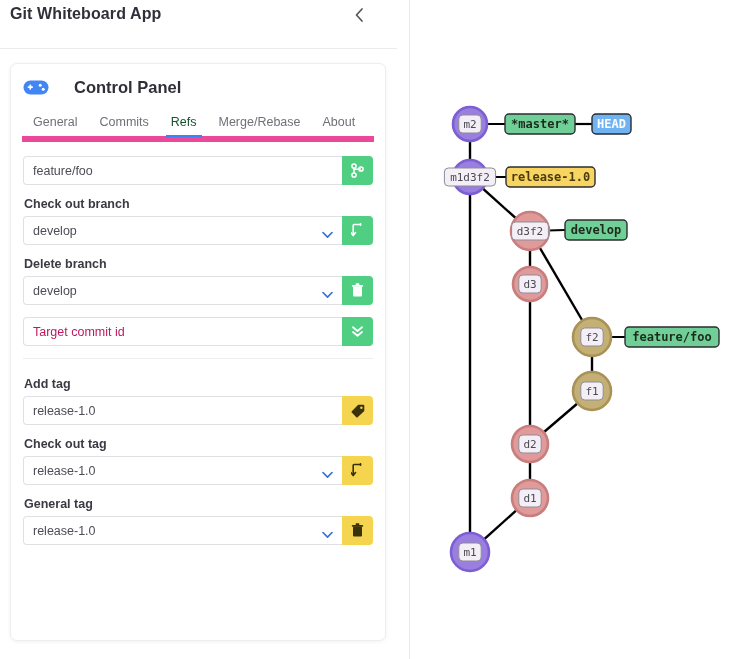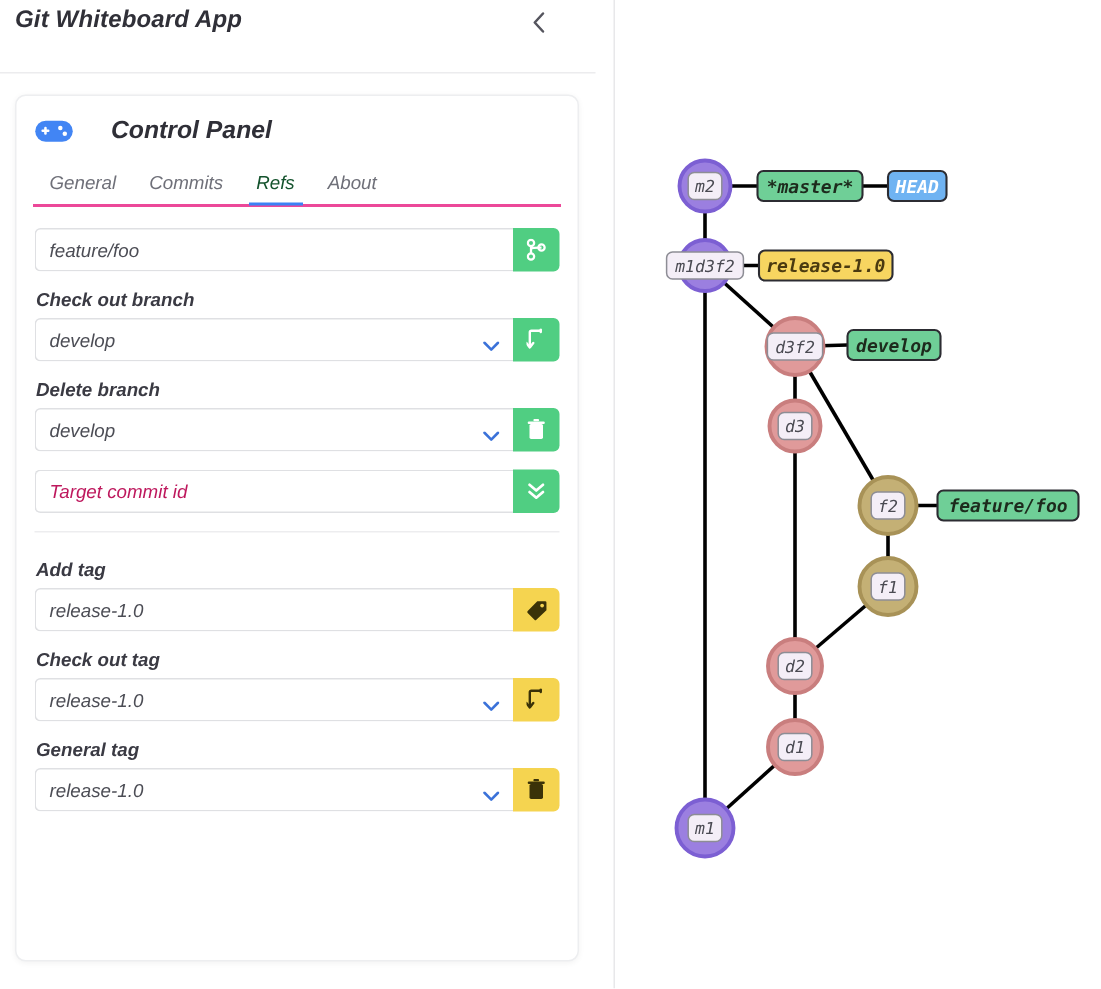--- a/index.html
+++ b/index.html
@@ -2,21 +2,21 @@
 <html><head>
 <meta charset="utf-8">
 <style>
   html, body {
     margin: 0; padding: 0;
     width: 734px; height: 659px;
     background: #ffffff;
     font-family: "Liberation Sans", sans-serif;
     overflow: hidden;
   }
-  #root { position: relative; width: 734px; height: 643px; font-style: italic; }
+  #root { position: relative; width: 734px; height: 643px; }
 
   
   .left-pane {
     position: absolute; left: 0; top: 0;
     width: 410px; height: 659px;
     background: #ffffff;
     border-right: 1px solid #e8e8ea;
     box-sizing: border-box;
   }
   .app-header {
@@ -59,21 +59,21 @@
   }
   .gamepad-icon { width: 26px; height: 17px; display:block; }
   .card-title { font-size: 16.5px; font-weight: bold; color: #2f2f37; }
 
   
   .tabs {
     display: flex;
     align-items: flex-end;
     gap: 0px;
     margin: 12px 11px 0 11px;
-    border-bottom: 2px solid #ec4899;
+    border-bottom: 6px solid #ec4899;
     height: 27px;
   }
   .tab {
     font-size: 12.5px;
     color: #6f7079;
     padding: 0 11px 7px 11px;
     cursor: pointer;
     position: relative;
     white-space: nowrap;
   }
@@ -172,20 +172,21 @@
             <circle cx="20.2" cy="10.2" r="1.5" fill="#ffffff"></circle>
           </svg>
         </span>
         <span class="card-title">Control Panel</span>
       </div>
 
       <div class="tabs" id="tabbar">
           <div class="tab">General</div>
           <div class="tab">Commits</div>
           <div class="tab active">Refs</div>
+          <div class="tab">Merge/Rebase</div>
           <div class="tab">About</div>
         </div>
 
       <div class="form-area">
         <div id="branch-fields">
             <div>
               <div class="field-row">
                 <div class="field-input">
                   <span class="val">feature/foo</span>
                 </div>

